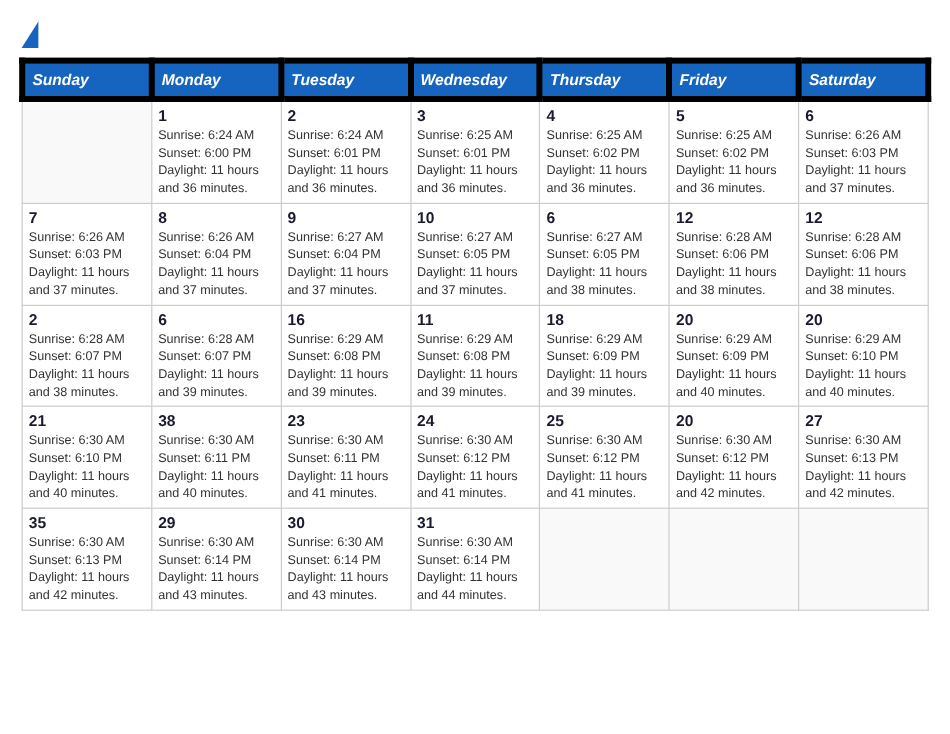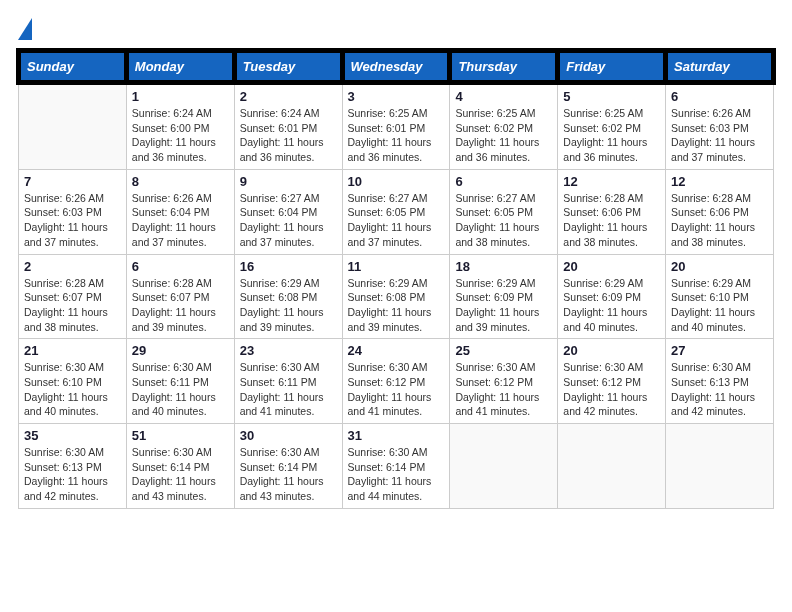--- a/index.html
+++ b/index.html
@@ -209,21 +209,21 @@
           <span class="day-num">20</span>
           <div class="day-info">Sunrise: 6:29 AM<br>Sunset: 6:10 PM<br>Daylight: 11 hours and 40 minutes.</div>
         </td>
       </tr>
       <tr>
         <td>
           <span class="day-num">21</span>
           <div class="day-info">Sunrise: 6:30 AM<br>Sunset: 6:10 PM<br>Daylight: 11 hours and 40 minutes.</div>
         </td>
         <td>
-          <span class="day-num">29</span>
+          <span class="day-num">38</span>
           <div class="day-info">Sunrise: 6:30 AM<br>Sunset: 6:11 PM<br>Daylight: 11 hours and 40 minutes.</div>
         </td>
         <td>
           <span class="day-num">23</span>
           <div class="day-info">Sunrise: 6:30 AM<br>Sunset: 6:11 PM<br>Daylight: 11 hours and 41 minutes.</div>
         </td>
         <td>
           <span class="day-num">24</span>
           <div class="day-info">Sunrise: 6:30 AM<br>Sunset: 6:12 PM<br>Daylight: 11 hours and 41 minutes.</div>
         </td>
@@ -239,21 +239,21 @@
           <span class="day-num">27</span>
           <div class="day-info">Sunrise: 6:30 AM<br>Sunset: 6:13 PM<br>Daylight: 11 hours and 42 minutes.</div>
         </td>
       </tr>
       <tr>
         <td>
           <span class="day-num">35</span>
           <div class="day-info">Sunrise: 6:30 AM<br>Sunset: 6:13 PM<br>Daylight: 11 hours and 42 minutes.</div>
         </td>
         <td>
-          <span class="day-num">51</span>
+          <span class="day-num">29</span>
           <div class="day-info">Sunrise: 6:30 AM<br>Sunset: 6:14 PM<br>Daylight: 11 hours and 43 minutes.</div>
         </td>
         <td>
           <span class="day-num">30</span>
           <div class="day-info">Sunrise: 6:30 AM<br>Sunset: 6:14 PM<br>Daylight: 11 hours and 43 minutes.</div>
         </td>
         <td>
           <span class="day-num">31</span>
           <div class="day-info">Sunrise: 6:30 AM<br>Sunset: 6:14 PM<br>Daylight: 11 hours and 44 minutes.</div>
         </td>

